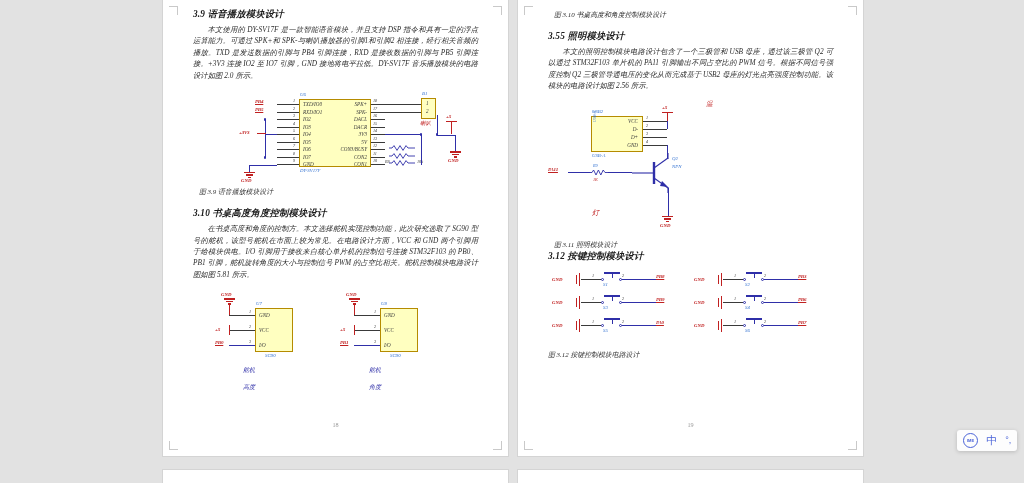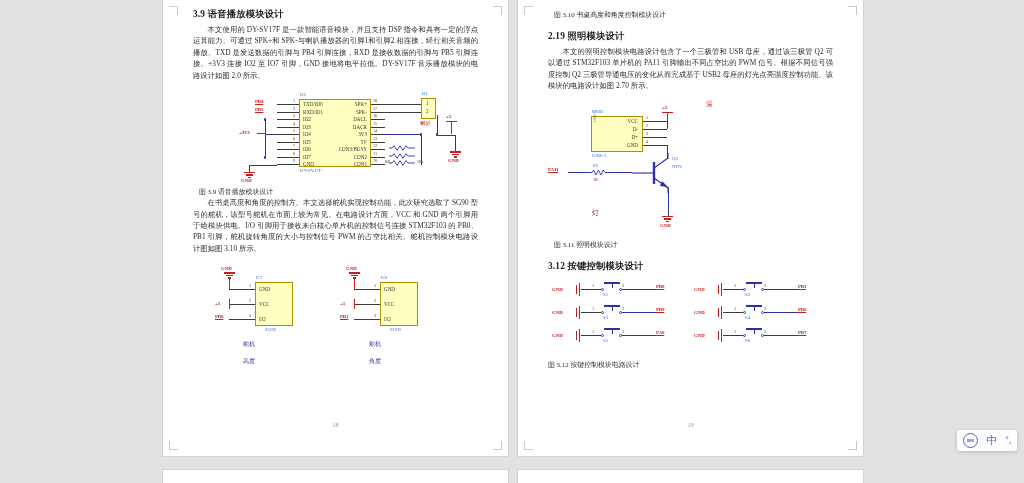--- a/index.html
+++ b/index.html
@@ -18,21 +18,21 @@
   .pg-l2{left:163px;top:470px;width:345px;height:60px;}
   .pg-r2{left:518px;top:470px;width:345px;height:60px;}
 
   
   .crop{position:absolute;width:9px;height:9px;border:0;}
   .crop i{position:absolute;background:#c9c9c9;}
   .crop .h{left:0;top:0;width:9px;height:1px;}
   .crop .v{left:0;top:0;width:1px;height:9px;}
   .crop.tr .h{left:0;}.crop.tr .v{left:8px;}
 
-  .body{position:absolute;left:30px;right:30px;top:8px;color:#2b2b2b;}
+  .body{position:absolute;left:30px;right:30px;top:8px;color:#2b2b2b;font-style:italic;}
 
   h3.sec{
     font-size:9.3px;font-weight:bold;margin:0 0 4px 0;line-height:1.3;
     letter-spacing:0.2px;color:#1d1d1d;
   }
   p.para{
     font-size:7.3px;line-height:11.4px;margin:0 0 2px 0;
     text-indent:14.6px;text-align:justify;color:#2b2b2b;
     letter-spacing:0.05px;
   }
@@ -247,21 +247,22 @@
             <i class="g2"></i>
             <i class="g3"></i>
         </div>
         <div class="gndtxt" style="left:255px;top:71px;">GND</div>
         <div style="position:absolute;left:227px;top:46.2px;width:2.4px;height:2.4px;background:#2f2fa8;border-radius:50%;"></div>
         <div style="position:absolute;left:243px;top:46.2px;width:2.4px;height:2.4px;background:#2f2fa8;border-radius:50%;"></div>
       </div>
 
       <div class="figcap c">图 3.9  语音播放模块设计</div>
 
-      <p class="para">在书桌高度和角度的控制方。本文选择舵机实现控制功能，此次研究选取了 SG90 型号的舵机，该型号舵机在市面上较为常见。在电路设计方面，VCC 和 GND 两个引脚用于给模块供电。I/O 引脚用于接收来自核心单片机的控制信号连接 STM32F103 的 PB0、PB1 引脚，舵机旋转角度的大小与控制信号 PWM 的占空比相关。舵机控制模块电路设计图如图 3.10 所示。</p>
+      <h3 class="sec" style="margin-top:10px;">3.10  书桌高度角度控制模块设计</h3>
+      <p class="para">在书桌高度和角度的控制方。本文选择舵机实现控制功能，此次研究选取了 SG90 型号的舵机，该型号舵机在市面上较为常见。在电路设计方面，VCC 和 GND 两个引脚用于给模块供电。I/O 引脚用于接收来自核心单片机的控制信号连接 STM32F103 的 PB0、PB1 引脚，舵机旋转角度的大小与控制信号 PWM 的占空比相关。舵机控制模块电路设计图如图 5.81 所示。</p>
 
       <div class="sch" style="height:100px;margin-top:14px;">
 
         <div class="chip" style="left:62px;top:14px;width:38px;height:44px;"></div>
         <div class="chipref" style="left:63px;top:7px;">U7</div>
         <div class="chipref" style="left:72px;top:59px;">SG90</div>
         <div class="chiptxt" style="left:66px;top:18px;">GND</div>
         <div class="chiptxt" style="left:66px;top:33px;">VCC</div>
         <div class="chiptxt" style="left:66px;top:48px;">I/O</div>
         <div class="wire blk" style="left:36px;top:21px;width:26px;height:0.8px;"></div>
@@ -327,22 +328,22 @@
         <i class="v"></i>
       </div>
     <div class="crop" style="left:330px;top:441px;">
         <i class="h" style="top:8px;"></i>
         <i class="v" style="left:8px;"></i>
       </div>
 
     <div class="body">
       <div class="figcap c" style="margin:2px 0 10px 0;">图 3.10  书桌高度和角度控制模块设计</div>
 
-      <h3 class="sec">2.19  照明模块设计</h3>
-      <p class="para">本文的照明控制模块电路设计包含了一个三极管和 USB 母座，通过该三极管 Q2 可以通过 STM32F103 单片机的 PA11 引脚输出不同占空比的 PWM 信号。根据不同信号强度控制 Q2 三极管导通电压的变化从而完成基于 USB2 母座的灯光点亮强度控制功能。该模块的电路设计如图 2.70 所示。</p>
+      <h3 class="sec">3.55  照明模块设计</h3>
+      <p class="para">本文的照明控制模块电路设计包含了一个三极管和 USB 母座，通过该三极管 Q2 可以通过 STM32F103 单片机的 PA11 引脚输出不同占空比的 PWM 信号。根据不同信号强度控制 Q2 三极管导通电压的变化从而完成基于 USB2 母座的灯光点亮强度控制功能。该模块的电路设计如图 2.56 所示。</p>
 
       <div class="sch" style="height:140px;margin-top:6px;">
 
         <div class="cn" style="left:158px;top:2px;font-size:6.6px;color:#c02020;">温</div>
 
         <div class="chip" style="left:43px;top:18px;width:52px;height:36px;"></div>
         <div class="chipref" style="left:44px;top:11px;">USB2</div>
         <div class="chipref" style="left:44px;top:55px;">USB-A</div>
         <div class="chipref" style="left:44px;top:24px;transform:rotate(-90deg);transform-origin:0 0;font-size:4px;">USB-A</div>
         <div class="chiptxt" style="left:90px;top:20px;transform:translateX(-100%);">VCC</div>
@@ -397,21 +398,21 @@
             <i class="g2"></i>
             <i class="g3"></i>
         </div>
         <div class="gndtxt" style="left:112px;top:125px;">GND</div>
 
         <div class="cn" style="left:44px;top:110px;font-size:7px;color:#c02020;">灯</div>
       </div>
 
       <div class="figcap c" style="margin-top:2px;">图 3.11  照明模块设计</div>
 
-      <h3 class="sec" style="margin-top:10px;">3.12  按键控制模块设计</h3>
+      <h3 class="sec" style="">3.12  按键控制模块设计</h3>
 
       <div class="sch" style="height:78px;margin-top:8px;">
 
         <div>
           <div class="gndtxt" style="left:4px;top:7px;">GND</div>
           <div class="wire red" style="left:28px;top:5px;width:1.3px;height:9px;"></div>
           <div class="wire red" style="left:31px;top:3px;width:1.3px;height:13px;"></div>
           <div class="wire blk" style="left:33px;top:9.3px;width:20px;height:0.8px;"></div>
           <div class="pinnum" style="left:44px;top:3px;">1</div>
           <div class="sw" style="left:53px;top:2px;">

